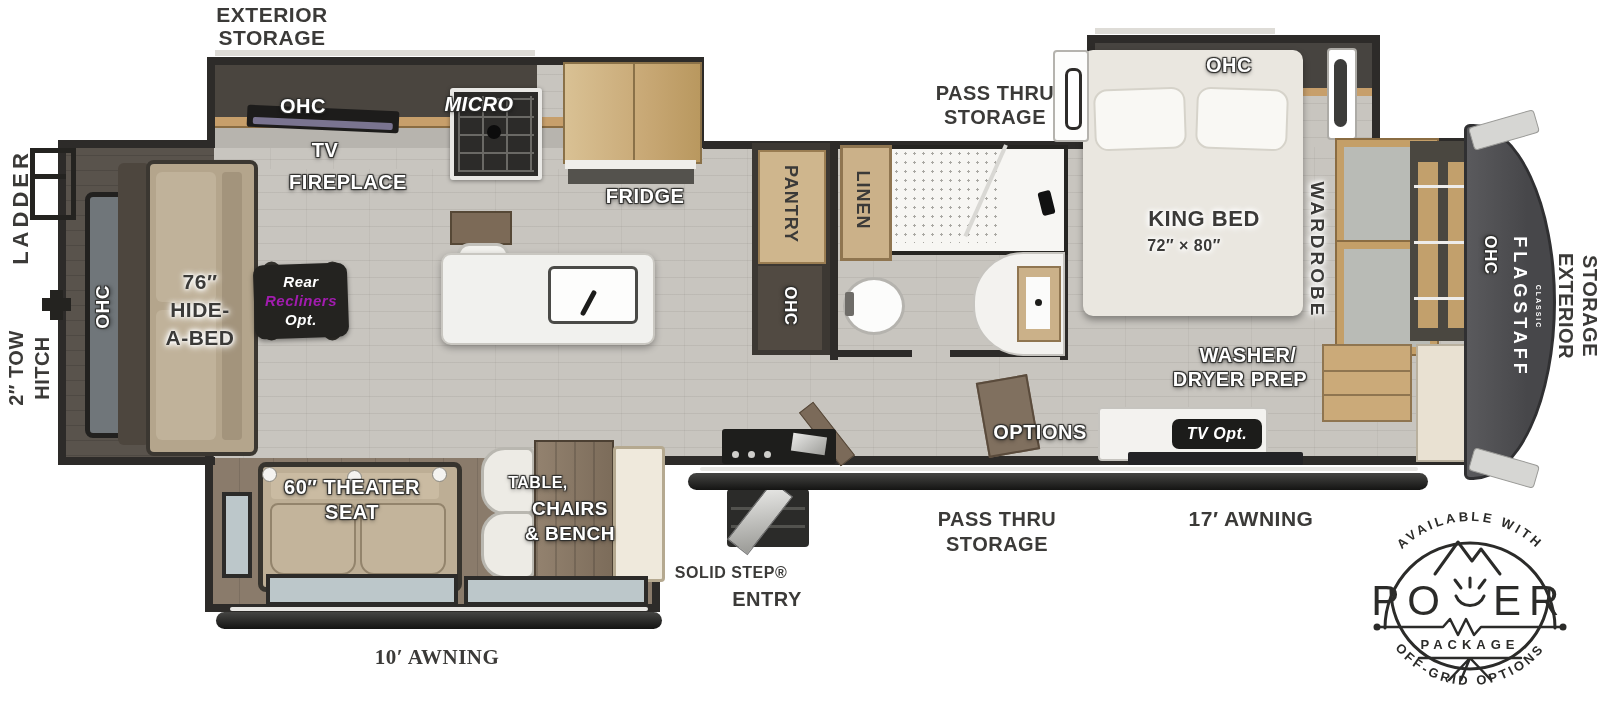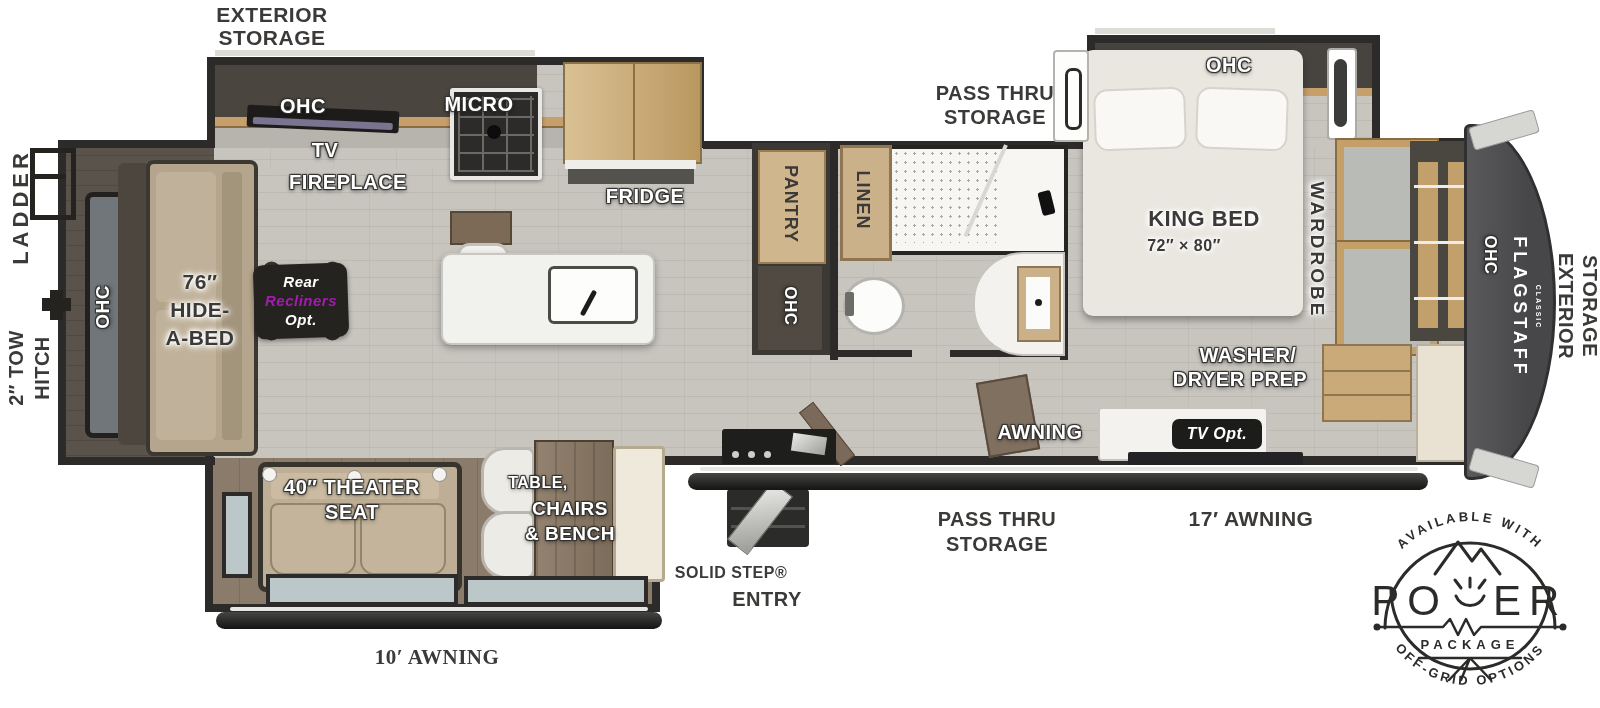--- a/index.html
+++ b/index.html
@@ -194,43 +194,43 @@
   <div class="lbl rm90" style="left:16px;top:368px;font-size:20px;">2″ TOW</div>
   <div class="lbl rm90" style="left:42px;top:368px;font-size:20px;">HITCH</div>
   <div class="lbl rm90 wlbl" style="left:102px;top:307px;font-size:19px;">OHC</div>
   <div class="lbl glow" style="left:200px;top:281px;font-size:21px;">76″</div>
   <div class="lbl glow" style="left:200px;top:309px;font-size:21px;">HIDE-</div>
   <div class="lbl glow" style="left:200px;top:337px;font-size:21px;">A-BED</div>
   <div class="lbl ital" style="left:301px;top:281px;font-size:15px;color:#fff;">Rear</div>
   <div class="lbl ital" style="left:301px;top:300px;font-size:15px;color:#a21caf;">Recliners</div>
   <div class="lbl ital" style="left:301px;top:319px;font-size:15px;color:#fff;">Opt.</div>
   <div class="lbl wlbl" style="left:303px;top:106px;font-size:20px;">OHC</div>
-  <div class="lbl wlbl" style="left:479px;top:104px;font-size:20px;">MICRO</div>
+  <div class="lbl wlbl" style="left:479px;top:104px;font-size:20px;font-style:italic;">MICRO</div>
   <div class="lbl wlbl" style="left:325px;top:150px;font-size:20px;">TV</div>
   <div class="lbl wlbl" style="left:348px;top:182px;font-size:20px;">FIREPLACE</div>
   <div class="lbl wlbl" style="left:645px;top:196px;font-size:20px;">FRIDGE</div>
   <div class="lbl r90" style="left:791px;top:204px;font-size:18px;letter-spacing:1px;">PANTRY</div>
   <div class="lbl r90 wlbl" style="left:790px;top:306px;font-size:17px;">OHC</div>
   <div class="lbl r90" style="left:863px;top:200px;font-size:18px;letter-spacing:1px;">LINEN</div>
   <div class="lbl" style="left:995px;top:93px;font-size:20px;">PASS THRU</div>
   <div class="lbl" style="left:995px;top:117px;font-size:20px;">STORAGE</div>
   <div class="lbl wlbl" style="left:1229px;top:65px;font-size:20px;">OHC</div>
   <div class="lbl glow" style="left:1204px;top:219px;font-size:22px;">KING BED</div>
   <div class="lbl glow" style="left:1184px;top:246px;font-size:16px;">72″ × 80″</div>
   <div class="lbl r90 glow" style="left:1317px;top:250px;font-size:19px;letter-spacing:3px;">WARDROBE</div>
   <div class="lbl wlbl" style="left:1248px;top:355px;font-size:20px;">WASHER/</div>
   <div class="lbl wlbl" style="left:1240px;top:379px;font-size:20px;">DRYER PREP</div>
-  <div class="lbl wlbl" style="left:1040px;top:432px;font-size:20px;">AWNING</div>
+  <div class="lbl wlbl" style="left:1040px;top:432px;font-size:20px;">OPTIONS</div>
   <div class="lbl ital" style="left:1217px;top:434px;font-size:16px;color:#fff;">TV Opt.</div>
   <div class="lbl r90 wlbl" style="left:1490px;top:255px;font-size:17px;">OHC</div>
   <div class="lbl r90" style="left:1520px;top:307px;font-size:18px;letter-spacing:4px;color:#fff;font-weight:bold;">FLAGSTAFF</div>
   <div class="lbl r90" style="left:1538px;top:307px;font-size:7px;letter-spacing:2px;color:#fff;">CLASSIC</div>
   <div class="lbl r90" style="left:1566px;top:306px;font-size:20px;">EXTERIOR</div>
   <div class="lbl r90" style="left:1590px;top:306px;font-size:20px;">STORAGE</div>
-  <div class="lbl wlbl" style="left:352px;top:487px;font-size:20px;">40″ THEATER</div>
+  <div class="lbl wlbl" style="left:352px;top:487px;font-size:20px;">60″ THEATER</div>
   <div class="lbl wlbl" style="left:352px;top:512px;font-size:20px;">SEAT</div>
   <div class="lbl wlbl" style="left:538px;top:483px;font-size:16px;">TABLE,</div>
   <div class="lbl wlbl" style="left:570px;top:508px;font-size:19px;">CHAIRS</div>
   <div class="lbl wlbl" style="left:570px;top:533px;font-size:19px;">&amp; BENCH</div>
   <div class="lbl" style="left:731px;top:573px;font-size:16px;">SOLID STEP®</div>
   <div class="lbl" style="left:767px;top:599px;font-size:20px;">ENTRY</div>
   <div class="lbl" style="left:997px;top:519px;font-size:20px;">PASS THRU</div>
   <div class="lbl" style="left:997px;top:544px;font-size:20px;">STORAGE</div>
   <div class="lbl" style="left:1251px;top:518px;font-size:21px;">17′ AWNING</div>
   <div class="lbl" style="left:437px;top:657px;font-size:21px;font-family:Liberation Serif, serif;">10′ AWNING</div>

